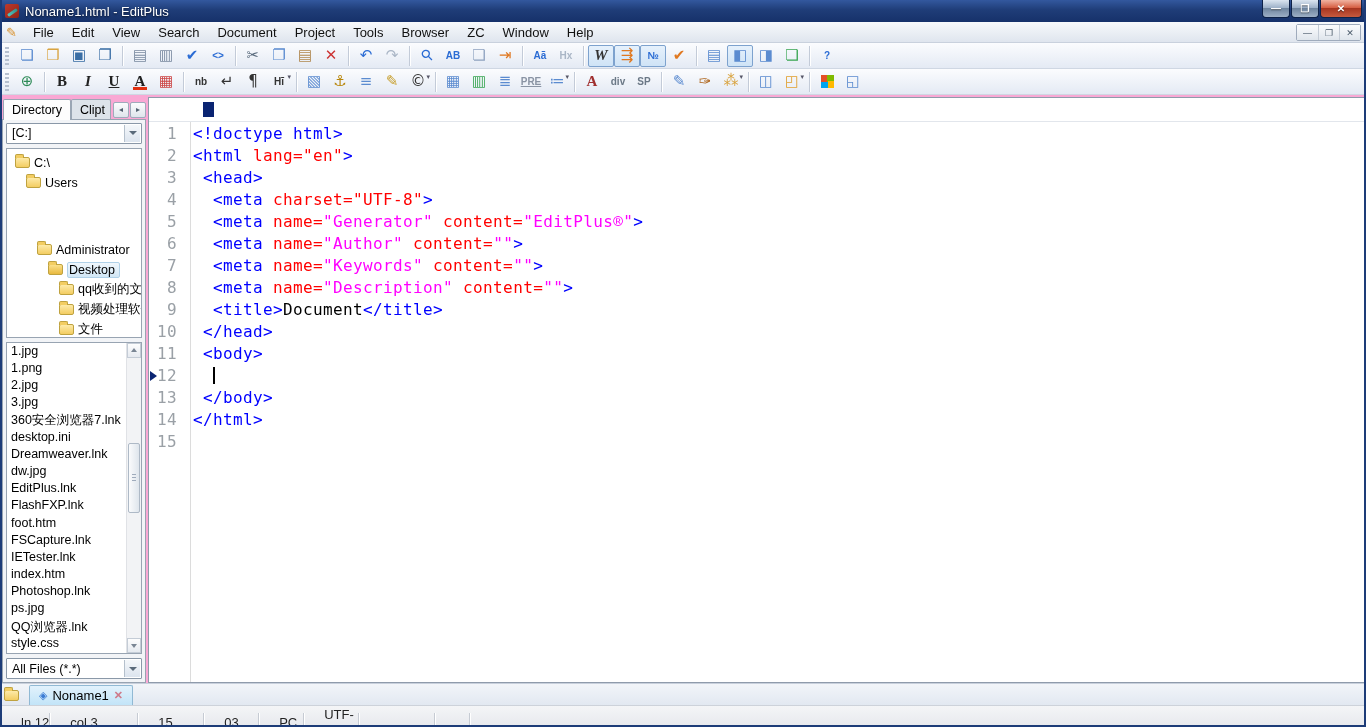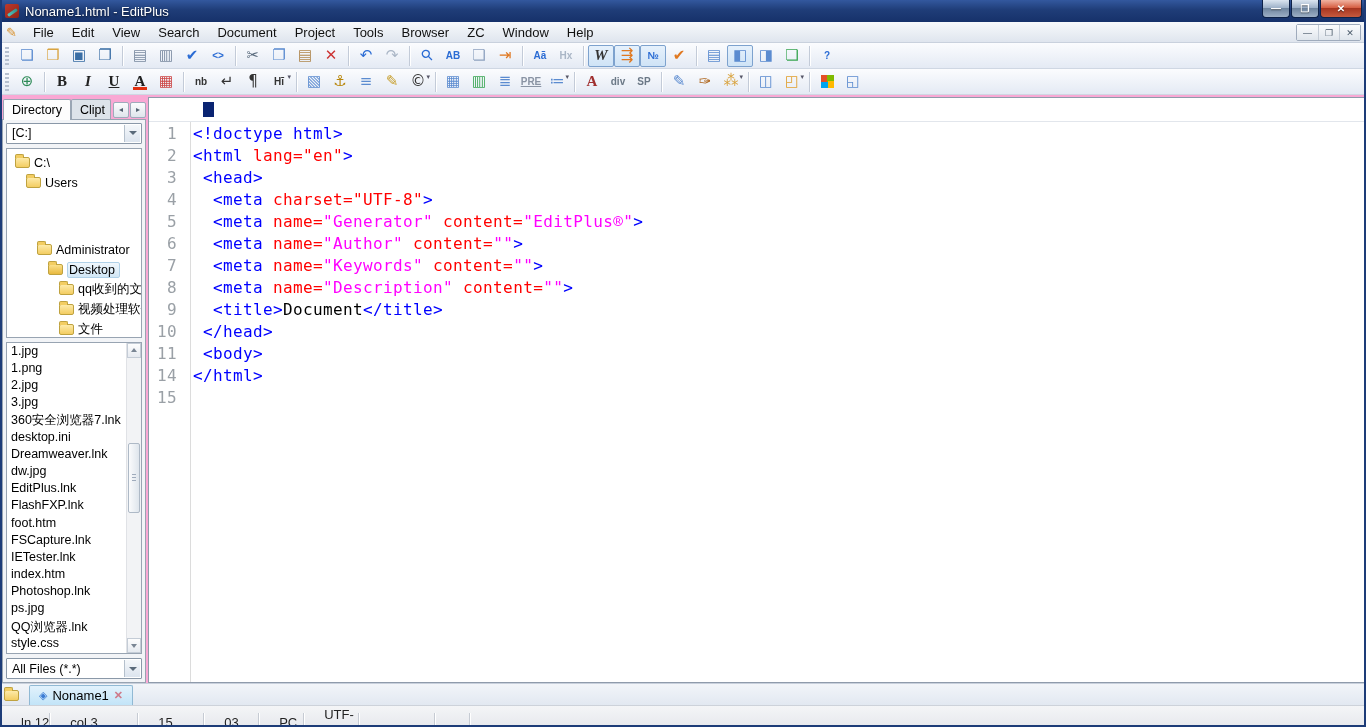--- a/index.html
+++ b/index.html
@@ -443,20 +443,22 @@
           <div class="cl" data-name="code-line"><span class="ln" data-name="line-number">2</span><span class="ct"><span class="tk-t">&lt;html</span><span class="tk-a"> lang="en"</span><span class="tk-t">&gt;</span></span></div>
           <div class="cl" data-name="code-line"><span class="ln" data-name="line-number">3</span><span class="ct"><span class="tk-t"> &lt;head&gt;</span></span></div>
           <div class="cl" data-name="code-line"><span class="ln" data-name="line-number">4</span><span class="ct"><span class="tk-t">  &lt;meta</span><span class="tk-a"> charset="UTF-8"</span><span class="tk-t">&gt;</span></span></div>
           <div class="cl" data-name="code-line"><span class="ln" data-name="line-number">5</span><span class="ct"><span class="tk-t">  &lt;meta</span><span class="tk-a"> name=</span><span class="tk-v">"Generator"</span><span class="tk-a"> content=</span><span class="tk-v">"EditPlus®"</span><span class="tk-t">&gt;</span></span></div>
           <div class="cl" data-name="code-line"><span class="ln" data-name="line-number">6</span><span class="ct"><span class="tk-t">  &lt;meta</span><span class="tk-a"> name=</span><span class="tk-v">"Author"</span><span class="tk-a"> content=</span><span class="tk-v">""</span><span class="tk-t">&gt;</span></span></div>
           <div class="cl" data-name="code-line"><span class="ln" data-name="line-number">7</span><span class="ct"><span class="tk-t">  &lt;meta</span><span class="tk-a"> name=</span><span class="tk-v">"Keywords"</span><span class="tk-a"> content=</span><span class="tk-v">""</span><span class="tk-t">&gt;</span></span></div>
           <div class="cl" data-name="code-line"><span class="ln" data-name="line-number">8</span><span class="ct"><span class="tk-t">  &lt;meta</span><span class="tk-a"> name=</span><span class="tk-v">"Description"</span><span class="tk-a"> content=</span><span class="tk-v">""</span><span class="tk-t">&gt;</span></span></div>
           <div class="cl" data-name="code-line"><span class="ln" data-name="line-number">9</span><span class="ct"><span class="tk-t">  &lt;title&gt;</span><span class="tk-x">Document</span><span class="tk-t">&lt;/title&gt;</span></span></div>
           <div class="cl" data-name="code-line"><span class="ln" data-name="line-number">10</span><span class="ct"><span class="tk-t"> &lt;/head&gt;</span></span></div>
           <div class="cl" data-name="code-line"><span class="ln" data-name="line-number">11</span><span class="ct"><span class="tk-t"> &lt;body&gt;</span></span></div>
+          <div class="cl" data-name="code-line"><span class="ln" data-name="line-number">12</span><span class="cmark" data-name="current-line-marker-icon"></span><span class="ct"><span class="tk-x">  </span><span class="caret" data-name="text-caret"></span></span></div>
+          <div class="cl" data-name="code-line"><span class="ln" data-name="line-number">13</span><span class="ct"><span class="tk-t"> &lt;/body&gt;</span></span></div>
           <div class="cl" data-name="code-line"><span class="ln" data-name="line-number">14</span><span class="ct"><span class="tk-t">&lt;/html&gt;</span></span></div>
           <div class="cl" data-name="code-line"><span class="ln" data-name="line-number">15</span><span class="ct"></span></div>
         </div>
 
     </div>
   </div>
 </div>
 
 <div class="tabbar" data-name="document-tabbar">
   <span class="fold" data-name="folder-icon"></span>

